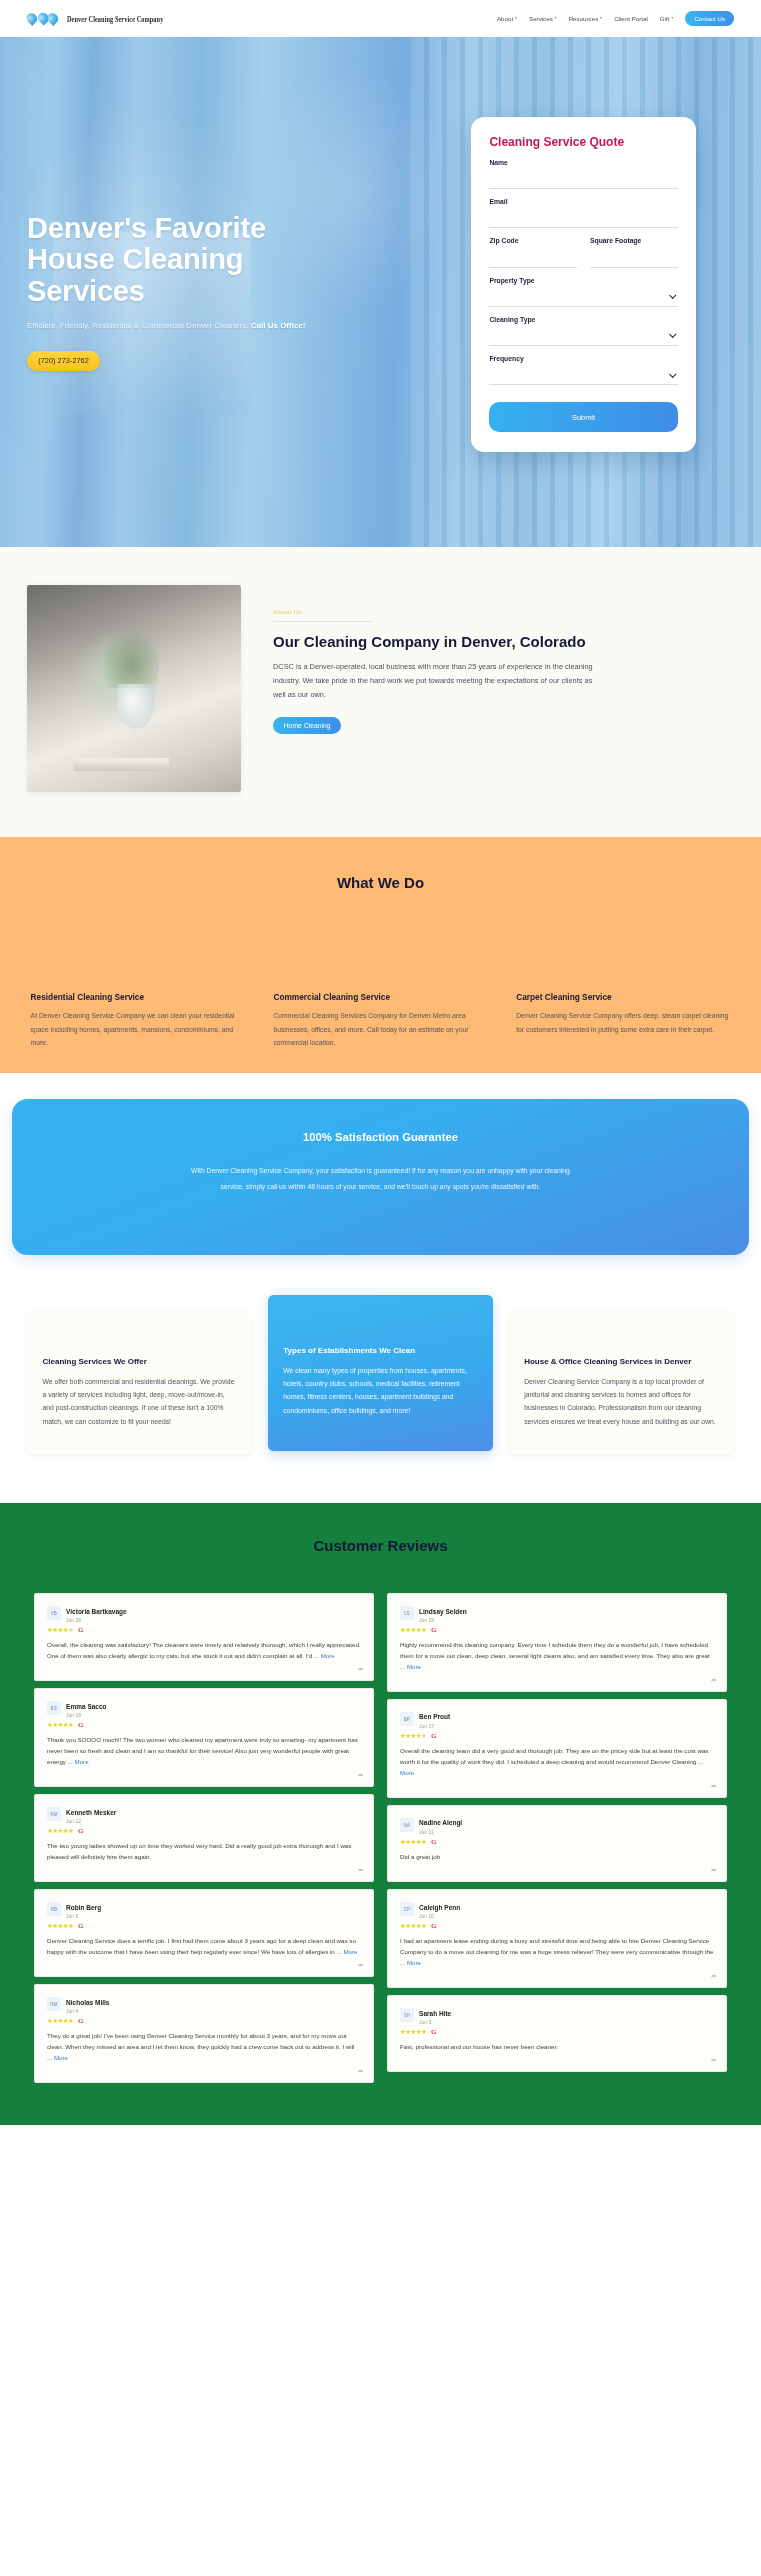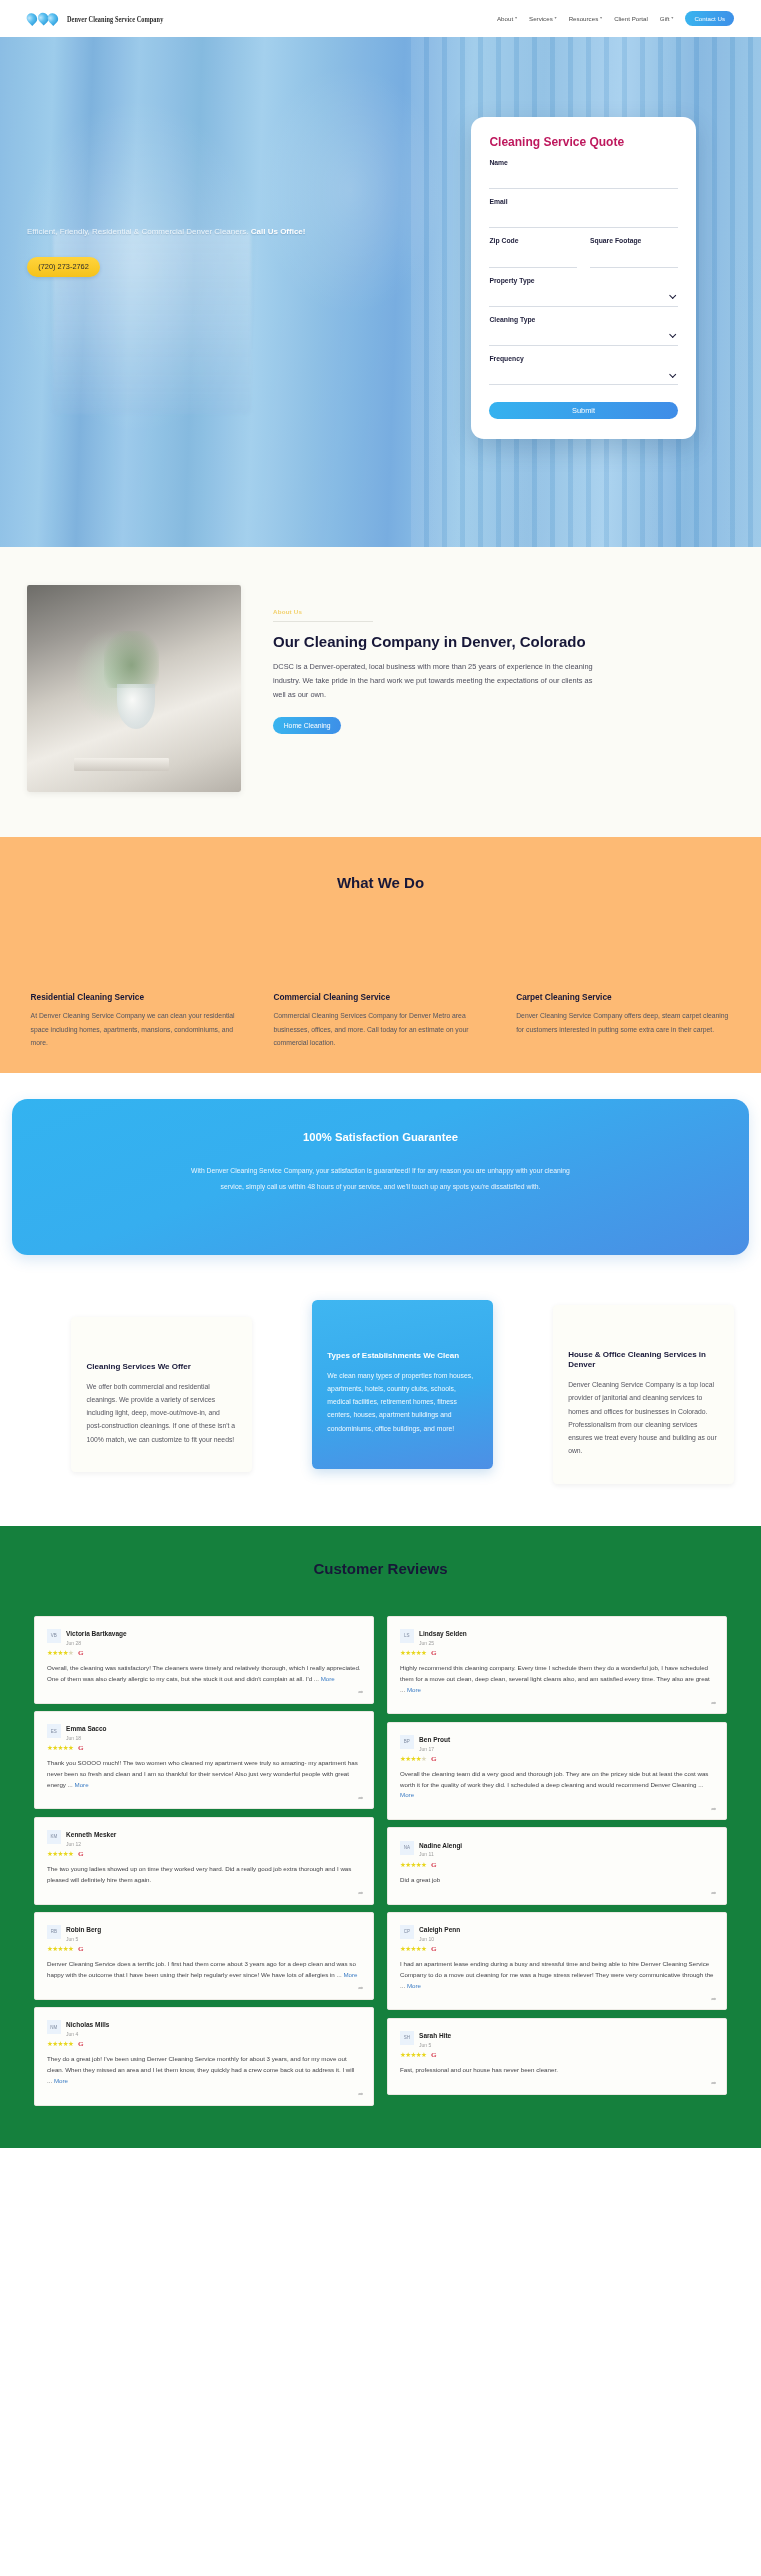--- a/index.html
+++ b/index.html
@@ -192,21 +192,21 @@
     position: absolute; right: 1.8px; top: 5.4px;
     pointer-events: none;
     width: 5.4px; height: 5.4px;
     border-right: 1.2px solid #1d1d3a;
     border-bottom: 1.2px solid #1d1d3a;
     transform: rotate(45deg);
   }
   .btn-submit {
     margin-top: 8.3px;
     width: 100%;
-    height: 17px;
+    height: 30px;
     border: none;
     border-radius: 10px;
     background: linear-gradient(100deg,#35b2ef 0%, #3f8ce7 100%);
     color: #ffffff;
     font-size: 7.4px;
     font-family: inherit;
     cursor: pointer;
   }
 
   
@@ -332,21 +332,20 @@
     gap: 15.5px;
     align-items: center;
   }
   .feat-card {
     flex: 1;
     background: #fdfdf8;
     border-radius: 4.2px;
     padding: 45px 15.5px 26px;
     min-height: 119px;
     box-shadow: 0 1.2px 5.4px rgba(0,0,0,.06);
-    margin-left: 44px;
   }
   .feat-card.tall {
     background: linear-gradient(170deg,#3fb6f1 0%, #37a9ec 55%, #4d8fe5 100%);
     padding: 51px 15.5px 34px;
     border-radius: 5.4px;
     box-shadow: 0 3.6px 12px rgba(50,130,200,.25);
     transform: translateY(-10px);
   }
   .feat-h {
     font-size: 8px; font-weight: bold; color: #171738;
@@ -438,20 +437,25 @@
 </header>
 
 <section class="hero">
   <div class="hero-photo"></div>
   <div class="hero-blinds"></div>
   <div class="hero-furn"></div>
   <div class="hero-plant"></div>
 
   <div class="hero-inner">
     <div class="hero-left">
+      <h1 class="hero-title">
+        <span>Denver's Favorite</span><br>
+        <span>House Cleaning</span><br>
+        <span>Services</span>
+      </h1>
       <p class="hero-sub">
         <span>Efficient, Friendly, Residential &amp; Commercial Denver Cleaners. </span><b>Call Us Office!</b>
       </p>
       <button class="btn-phone">(720) 273-2762</button>
     </div>
   </div>
 
   <div class="quote-card">
     <div class="quote-title">Cleaning Service Quote</div>
 

